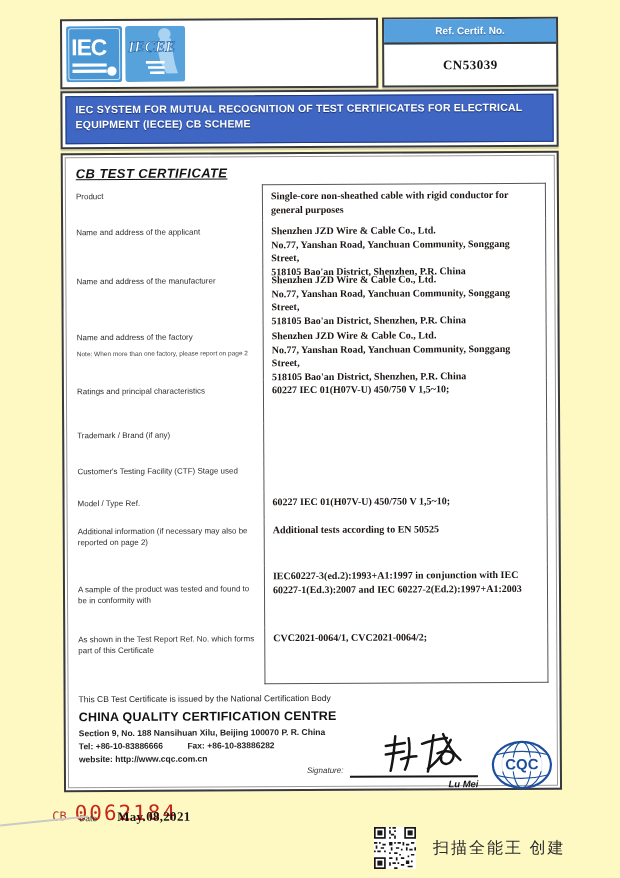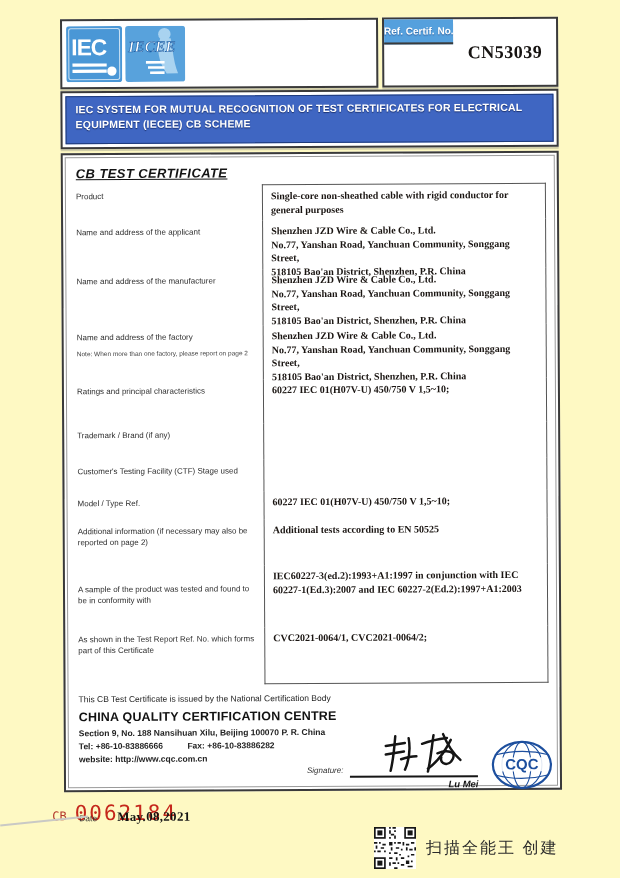--- a/index.html
+++ b/index.html
@@ -8,26 +8,26 @@
 
   .sheet { position:absolute; inset:0; background:#fef9c3; }
 
   .content { position:absolute; left:60px; top:18px; width:498px; transform:rotate(-0.3deg); transform-origin:50% 0; }
 
   
   .top-row { display:flex; gap:4px; }
   .logo-box { width:318px; height:70px; border:2px solid #3a3a3a; background:#fff;
               display:flex; align-items:center; gap:3px; padding:4px 0 4px 4px;
               box-shadow:0 2px 0 rgba(110,110,110,.3); }
-  .ref-box { flex:1; height:70px; border:2px solid #3a3a3a; background:#fff; display:flex; flex-direction:row;
+  .ref-box { flex:1; height:70px; border:2px solid #3a3a3a; background:#fff; display:flex; flex-direction:column;
              box-shadow:0 2px 0 rgba(110,110,110,.3); }
   .ref-head { height:25px; background:#55a0dd; border-bottom:2px solid #3a3a3a; color:#fff; font-weight:bold;
               font-size:10px; text-align:center; line-height:23px; text-shadow:0 1px 1px rgba(30,60,120,.6); }
   .ref-val { flex:1; display:flex; align-items:center; justify-content:center;
-             font-family:"Liberation Serif", serif; font-weight:bold; font-size:18px; color:#171412; letter-spacing:.5px; }
+             font-family:"Liberation Serif", serif; font-weight:bold; font-size:13px; color:#171412; letter-spacing:.5px; }
 
   
   .banner-outer { margin-top:2px; border:2px solid #3a3a3a; background:#fff; padding:3px; height:58px;
                   box-shadow:0 2px 0 rgba(110,110,110,.3); }
   .banner-inner { background:#3f66c2; border:1px solid #1e3a7a; height:100%; padding:5px 9px;
                   color:#fff; font-weight:bold; font-size:10.5px; line-height:1.4; letter-spacing:.2px;
                   text-shadow:0 1px 1px rgba(10,25,70,.65); }
 
   
   .main-box { margin-top:4px; border:2px solid #3a3a3a; background:#fff; height:639px;
@@ -65,21 +65,21 @@
   .sig-name { font-weight:bold; font-size:9.5px; color:#141414; margin-top:1px; }
 
   .cqc-wrap { position:absolute; right:4px; top:36px; }
 
   
   .cb-stamp { margin:9px 0 0 -12px; display:flex; align-items:baseline; gap:8px; }
   .cb-prefix { font-family:"DejaVu Sans Mono", monospace; font-size:12px; color:#b3372c; }
   .cb-number { font-family:"DejaVu Sans Mono", monospace; font-weight:normal; font-size:21px; color:#c5271c; letter-spacing:2px; }
 
   .watermark { position:absolute; left:374px; top:827px; display:flex; align-items:center; gap:10px; }
-  .wm-text { font-size:16px; color:#2b2b2b; letter-spacing:2px; font-weight:500; }
+  .wm-text { font-size:16px; color:#2b2b2b; letter-spacing:2px; font-weight:500;margin-left:7px; }
 
   .scan-line { position:absolute; left:0; top:820px; width:88px; height:2px; background:#c9c9c5; transform:rotate(-6deg); }
 </style>
 </head>
 <body>
 
 <div class="sheet">
   <div class="content">
 
     <div class="top-row">

